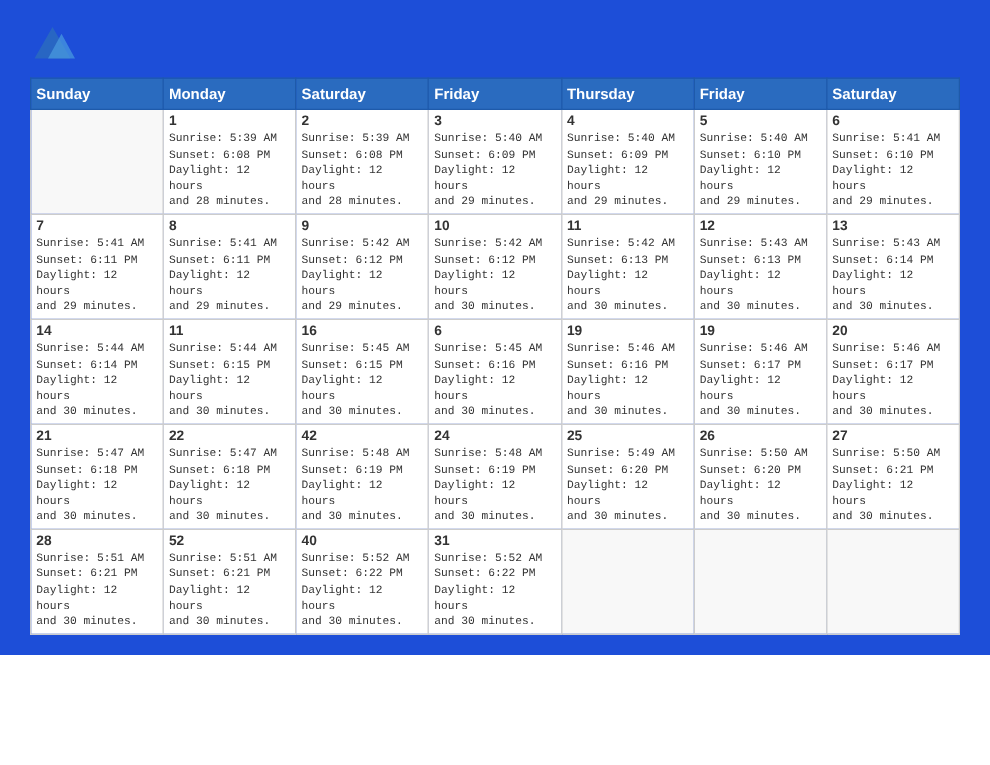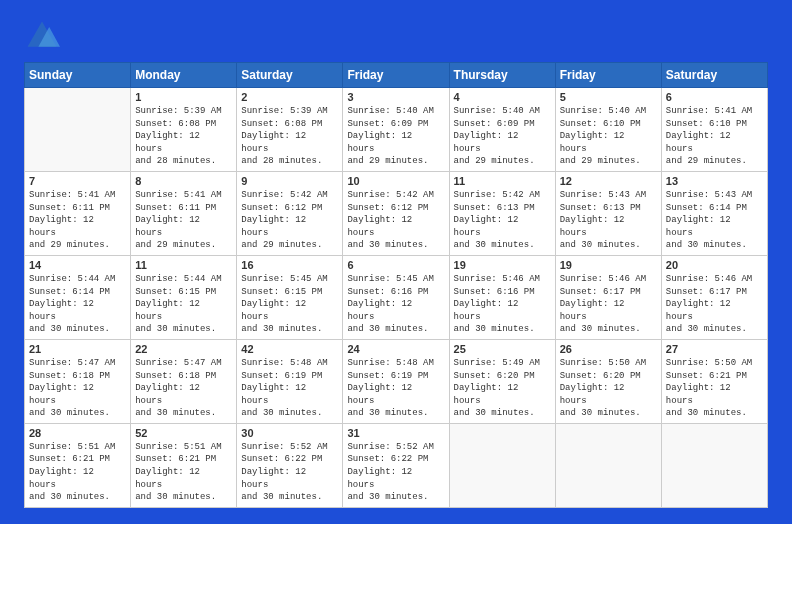--- a/index.html
+++ b/index.html
@@ -339,21 +339,21 @@
 and 30 minutes.</div>
           </td>
           <td>
             <div class="day-number">52</div>
             <div class="day-info" style="white-space: pre-line;">Sunrise: 5:51 AM
 Sunset: 6:21 PM
 Daylight: 12 hours
 and 30 minutes.</div>
           </td>
           <td>
-            <div class="day-number">30</div>
+            <div class="day-number">40</div>
             <div class="day-info" style="white-space: pre-line;">Sunrise: 5:52 AM
 Sunset: 6:22 PM
 Daylight: 12 hours
 and 30 minutes.</div>
           </td>
           <td>
             <div class="day-number">31</div>
             <div class="day-info" style="white-space: pre-line;">Sunrise: 5:52 AM
 Sunset: 6:22 PM
 Daylight: 12 hours

